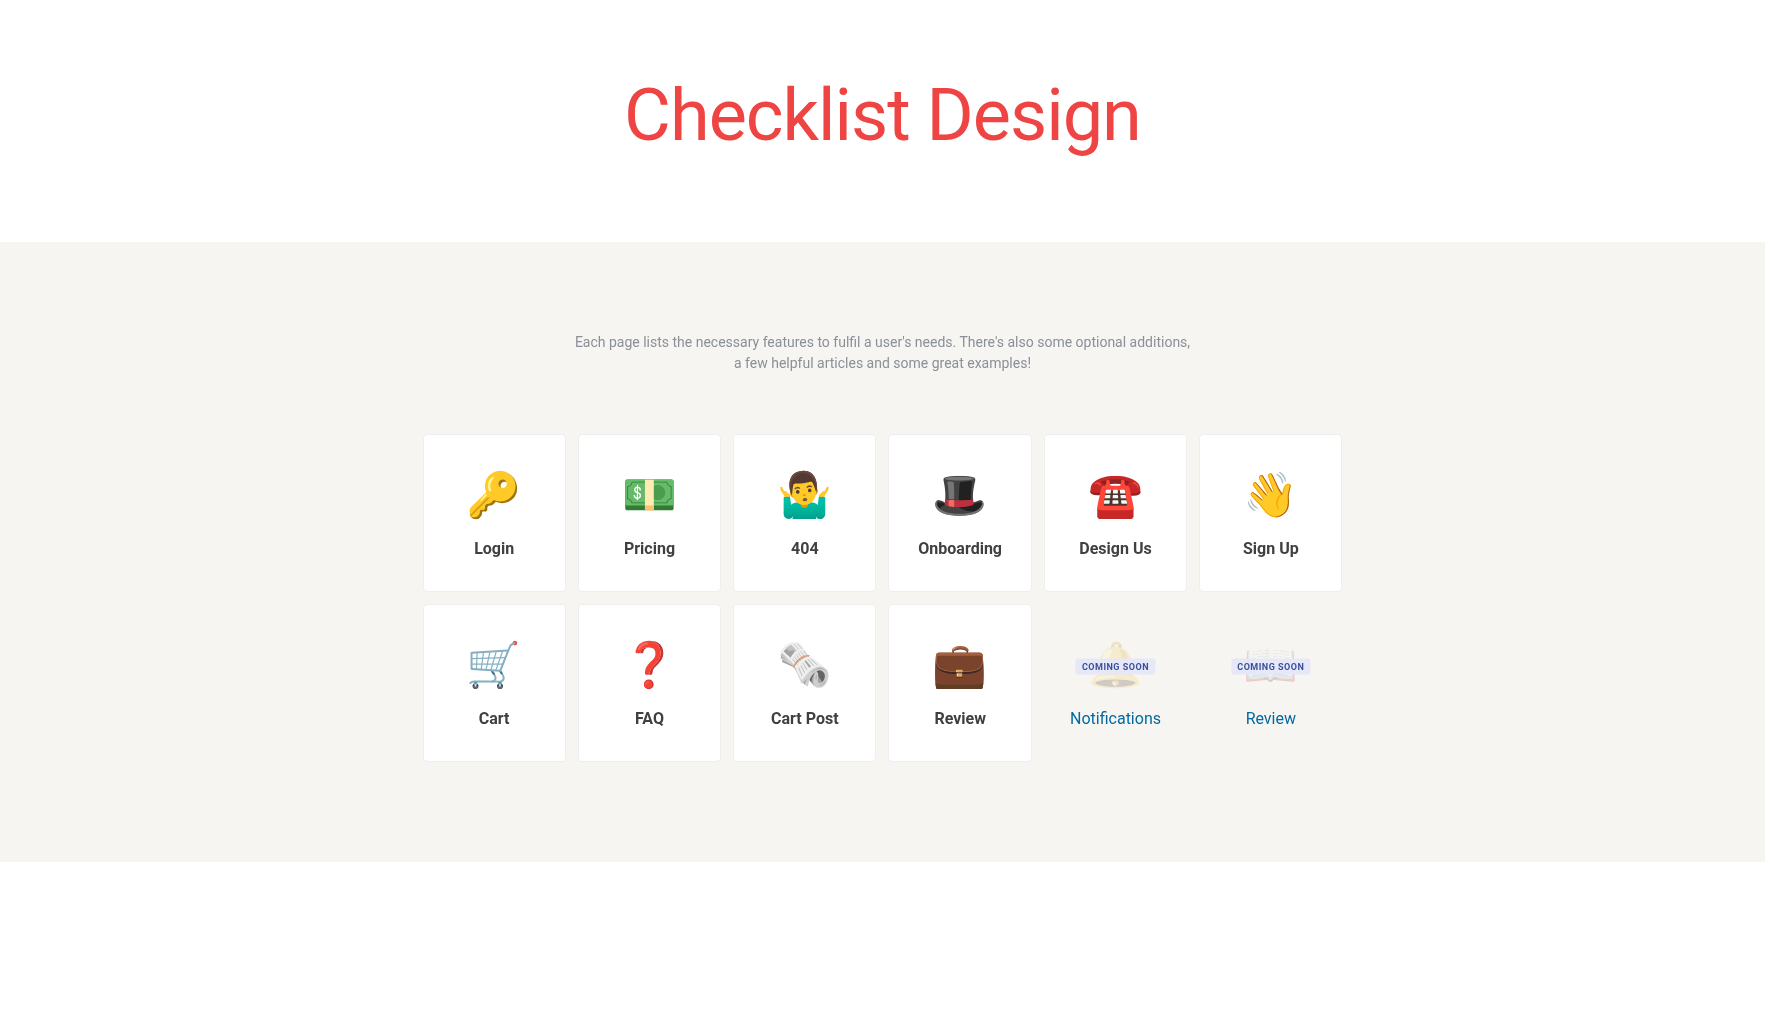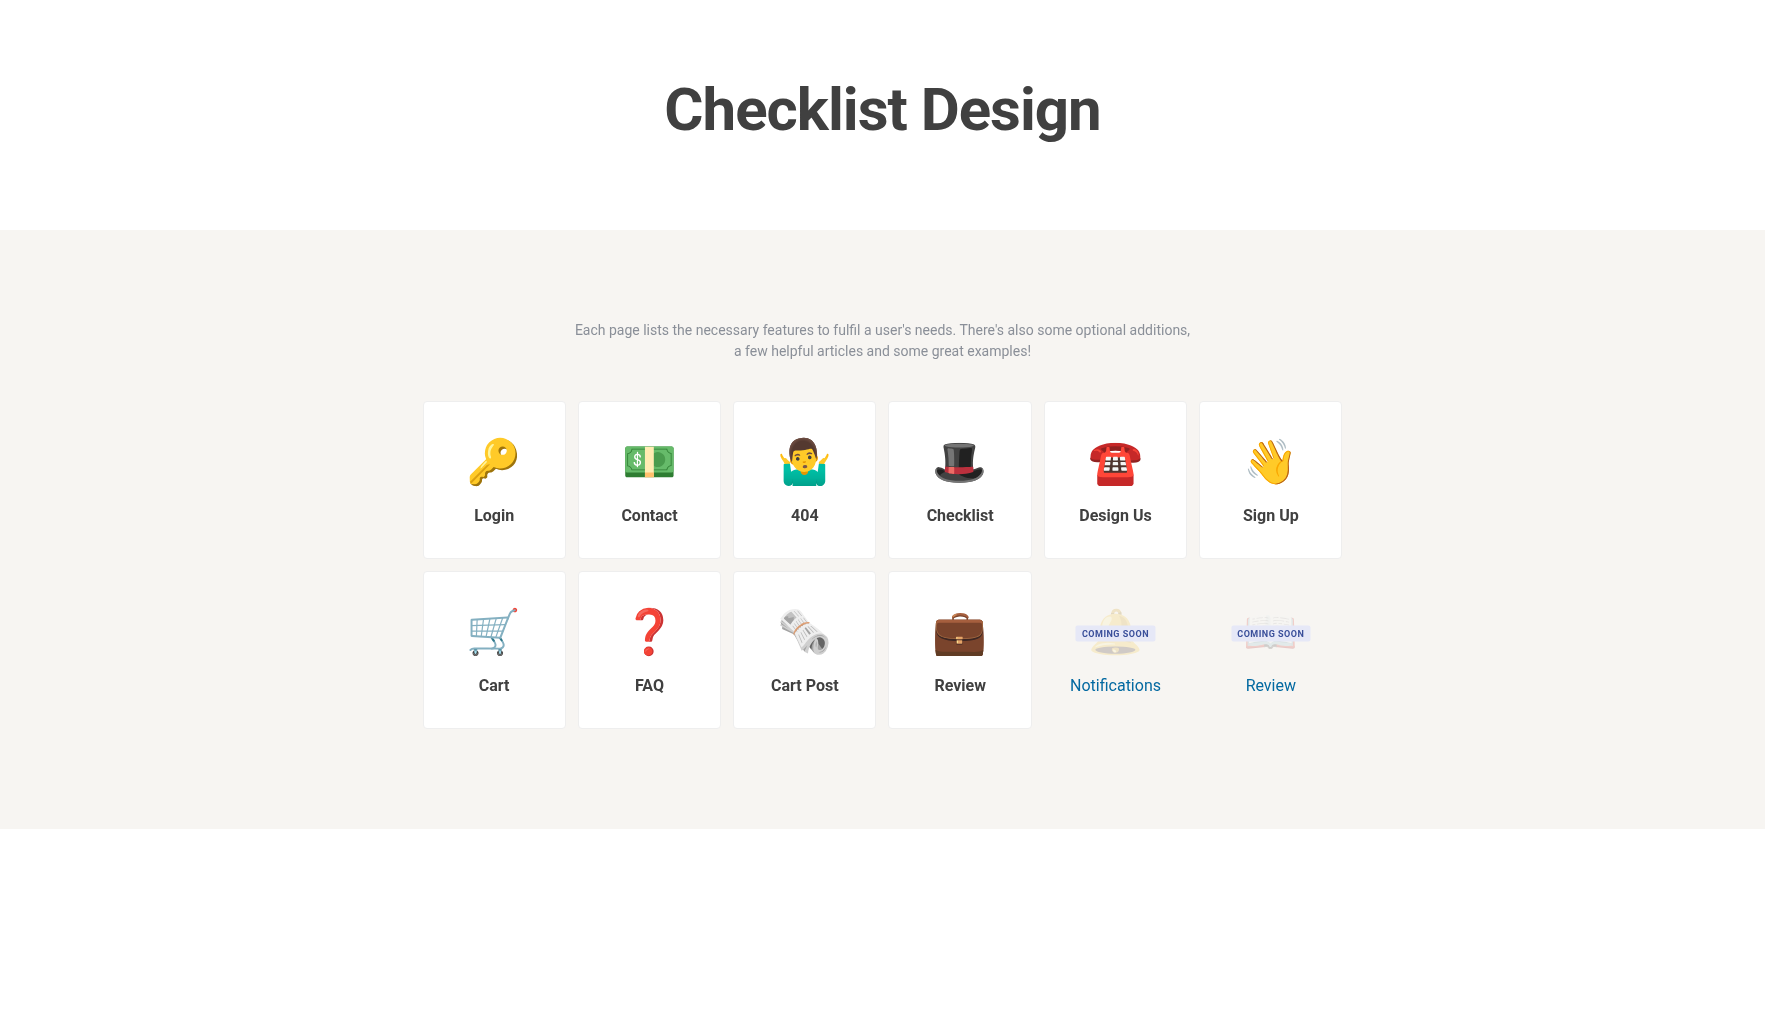--- a/index.html
+++ b/index.html
@@ -1,22 +1,22 @@
 <!DOCTYPE html>
 <html><head>
 <meta charset="utf-8">
 <style>
 *{margin:0;padding:0;box-sizing:border-box}
 body{font-family:-apple-system,BlinkMacSystemFont,"Segoe UI",Roboto,Helvetica,Arial,sans-serif;background:#fff;color:#1a1a1a}
 .hero{background:#fff;text-align:center;padding:80px 20px 90px}
-.hero h1{font-size:60px;font-weight:700;color:#404040;letter-spacing:-1px;line-height:1}
+.hero h1{font-size:72px;font-weight:400;color:#ef4444;letter-spacing:-1px;line-height:1}
 .hero p{margin-top:22px;color:#6b7280;font-size:18px}
 .section{background:#f7f5f2;padding:90px 20px 100px;text-align:center}
 .section h2{font-size:36px;font-weight:800;color:#3a4f9a;margin-bottom:16px}
-.section .sub{max-width:620px;margin:0 auto 39px;color:#8a8f98;font-size:14px;line-height:1.5}
+.section .sub{max-width:620px;margin:0 auto 60px;color:#8a8f98;font-size:14px;line-height:1.5}
 .grid{max-width:920px;margin:0 auto;display:grid;grid-template-columns:repeat(6,1fr);gap:12px}
 .card{background:#fff;border:1px solid #eee;border-radius:4px;padding:30px 10px 26px;display:flex;flex-direction:column;align-items:center;justify-content:center;cursor:pointer;transition:box-shadow .15s;min-height:158px}
 .card .icon{font-size:44px;line-height:1;margin-bottom:22px}
 .card .label{font-size:16px;font-weight:700;color:#404040}
 .card.disabled{background:#f7f5f2;border-color:#f7f5f2;cursor:default;box-shadow:none}
 .card.disabled .label{color:#0369a1;font-weight:400}
 .badge-wrap{position:relative;display:flex;align-items:center;justify-content:center;margin-bottom:22px;height:44px}
 .badge-bg{font-size:44px;line-height:1;opacity:.22;filter:grayscale(.2)}
 .badge{position:absolute;top:50%;left:50%;transform:translate(-50%,-40%);background:#e6e8f7;color:#3a4f9a;font-size:9px;font-weight:700;letter-spacing:.5px;padding:3px 6px;border-radius:2px;white-space:nowrap}
 </style>
@@ -29,29 +29,29 @@
 
 <div class="section">
   <p class="sub">Each page lists the necessary features to fulfil a user's needs. There's also some optional additions, a few helpful articles and some great examples!</p>
   <div class="grid" id="grid">
       <div class="card">
         <div class="icon">🔑</div>
         <div class="label">Login</div>
       </div>
       <div class="card">
         <div class="icon">💵</div>
-        <div class="label">Contact</div>
+        <div class="label">Pricing</div>
       </div>
       <div class="card">
         <div class="icon">🤷‍♂️</div>
         <div class="label">404</div>
       </div>
       <div class="card">
         <div class="icon">🎩</div>
-        <div class="label">Checklist</div>
+        <div class="label">Onboarding</div>
       </div>
       <div class="card">
         <div class="icon">☎️</div>
         <div class="label">Design Us</div>
       </div>
       <div class="card">
         <div class="icon">👋</div>
         <div class="label">Sign Up</div>
       </div>
       <div class="card">

